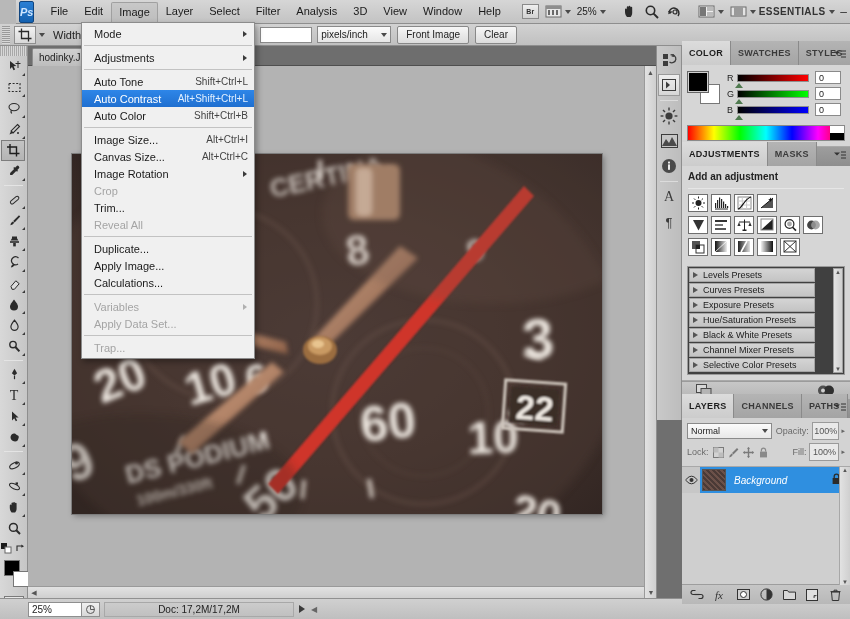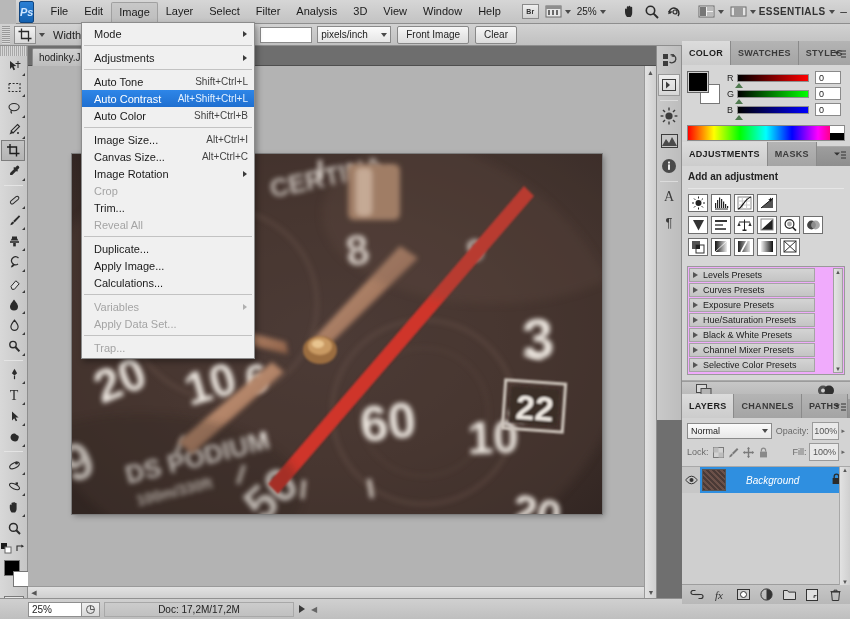--- a/index.html
+++ b/index.html
@@ -211,21 +211,21 @@
   .spectrum:after { content:''; position:absolute; right:0; top:0; width:14px;height:100%;
      background: linear-gradient(to bottom,#fff 0%,#fff 50%,#000 50%,#000 100%); }
 
   
   .adj-title { font-size: 10px; font-weight: bold; padding: 5px 6px 4px; color:#222; }
   .adj-rows { padding: 0 6px 4px; }
   .adj-row { display: flex; gap: 3px; margin-bottom: 4px; }
   .adj-icon { width: 20px; height: 18px; border: 1px solid #6f6f6f; background: #fff;
      display:flex;align-items:center;justify-content:center; }
   .adj-hr { height:1px; background:#b4b4b4; margin: 2px 6px 5px; border-bottom:1px solid #e6e6e6;}
-  .presets { margin: 2px 5px 5px; border: 1px solid #9a9a9a; background:#f0abfc;
+  .presets { margin: 2px 5px 5px; border: 1px solid #9a9a9a; background:#404040;
      position: relative; padding: 1px; }
   .preset-item { height: 14px; margin-bottom: 1px; background: linear-gradient(#d4d4d4,#c4c4c4);
      border: 1px solid #a5a5a5; display: flex; align-items: center; padding-left: 3px;
      font-size: 9px; color:#1c1c1c; width: 126px; }
   .ptri { width:0;height:0;border-top:3px solid transparent;border-bottom:3px solid transparent;
      border-left:5px solid #555; margin-right:5px; }
   .presets-sb { position:absolute; right:1px; top:1px; width:10px; bottom:1px;
      background: linear-gradient(to right,#e4e4e4,#cfcfcf); border:1px solid #a0a0a0;
      display:flex; flex-direction:column; justify-content:space-between; align-items:center; }
 
@@ -244,21 +244,21 @@
   .num-box { width: 30px; height: 18px; border: 1px solid #9a9a9a; background:#e9e9e9;
      font-size:9px; display:flex;align-items:center;justify-content:center;color:#555; margin-left:3px; }
   .lock-icons { display:flex; align-items:center; gap:4px; margin-left: 4px; }
   .layer-list { background:#cfcfcf; border-top:1px solid #a8a8a8; position: relative; }
   .layer-row { height: 26px; display:flex; align-items:center;
      background: #2f8fe0; color: #fff; }
   .layer-row .eye { width: 18px; display:flex;align-items:center;justify-content:center;
      background: #c7c7c7; height: 26px; }
   .layer-thumb { width: 24px; height: 22px; border:1px solid #555; margin-left:2px;
      background: repeating-linear-gradient(45deg,#4a3a36,#4a3a36 2px,#6b5149 2px,#6b5149 4px); }
-  .layer-name { font-size: 10px; font-style: italic; margin-left: 20px; flex:1; }
+  .layer-name { font-size: 10px; font-style: italic; margin-left: 8px; flex:1; }
   .lay-footer { height: 20px; background: linear-gradient(#c6c6c6,#b8b8b8);
      border-top:1px solid #9d9d9d; display:flex; align-items:center;
      justify-content: center; gap: 9px; }
   .lf-icon { width: 14px; height: 14px; display:flex;align-items:center;justify-content:center; }
 
   
   .dropdown {
     position: absolute; left: 81px; top: 22px; width: 174px;
     background: #f0f0f0; border: 1px solid #8c8c8c;
     box-shadow: 2px 3px 6px rgba(0,0,0,.35);

